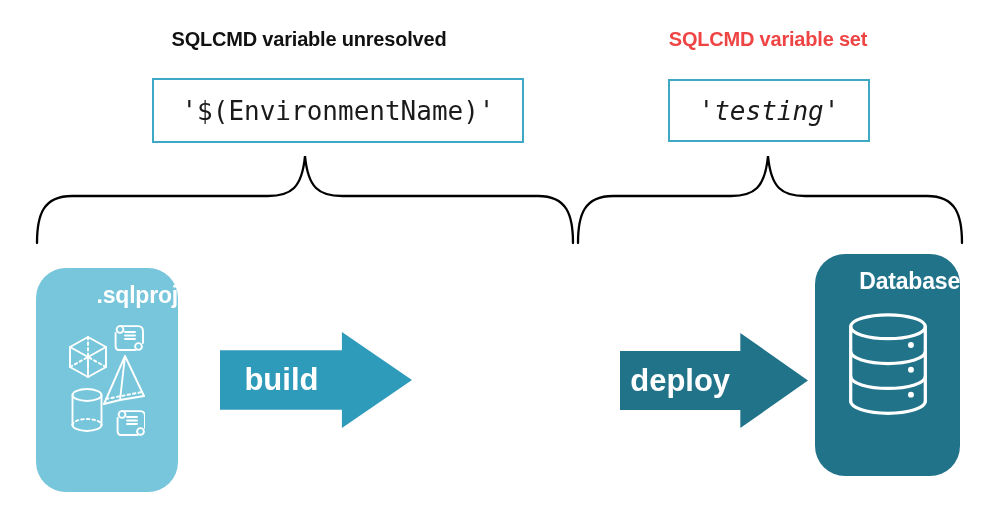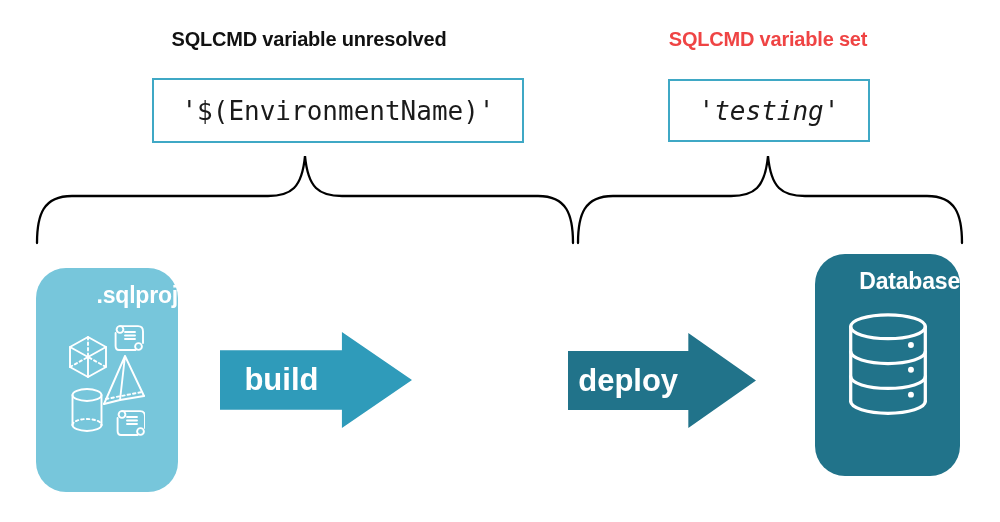--- a/index.html
+++ b/index.html
@@ -39,21 +39,21 @@
     fill:none;stroke:#fff;stroke-linecap:round;stroke-linejoin:round;
   }
   .icon-sqlproj path,.icon-sqlproj ellipse,.icon-sqlproj circle.o{stroke-width:1.9;}
   .icon-package path{stroke-width:3.4;}
   .icon-database path,.icon-database ellipse{stroke-width:3.4;}
   .dash{stroke-dasharray:2.5 3;}
   .dot{fill:#fff;stroke:none;}
   .arrow{position:absolute;}
   .arrow-1{left:220px;top:332px;width:192px;height:96px;
     clip-path:polygon(0% 19%,63.5% 19%,63.5% 0%,100% 50%,63.5% 100%,63.5% 81%,0% 81%);}
-  .arrow-2{left:568px;top:333px;width:188px;height:95px;
+  .arrow-2{left:620px;top:333px;width:188px;height:95px;
     clip-path:polygon(0% 19%,64% 19%,64% 0%,100% 50%,64% 100%,64% 81%,0% 81%);}
   .arrow-label{
     position:absolute;left:0;top:0;height:100%;width:64%;
     display:flex;align-items:center;justify-content:center;
     font-size:31px;font-weight:700;color:#fff;
   }
 </style>
 </head>
 <body>
 

